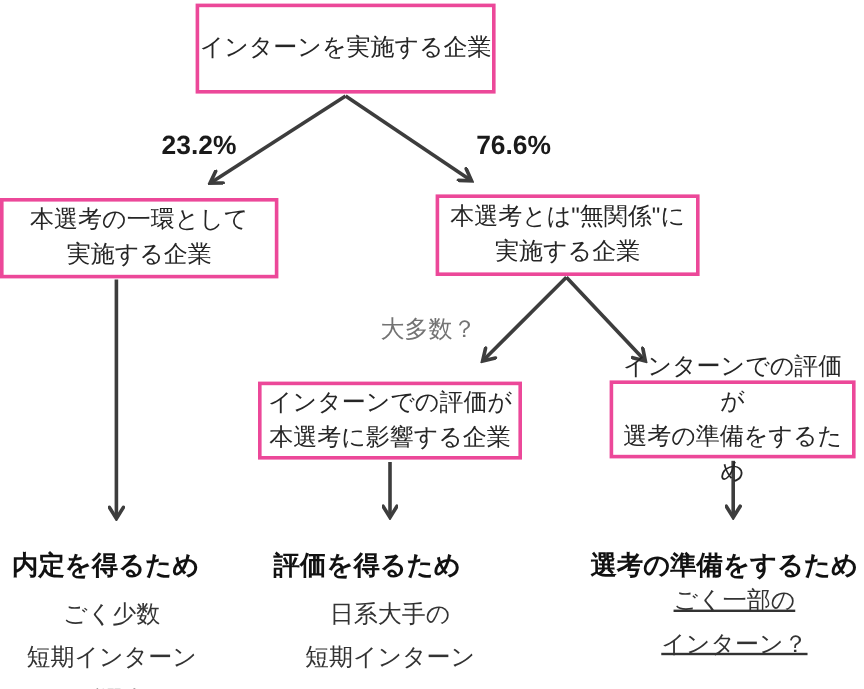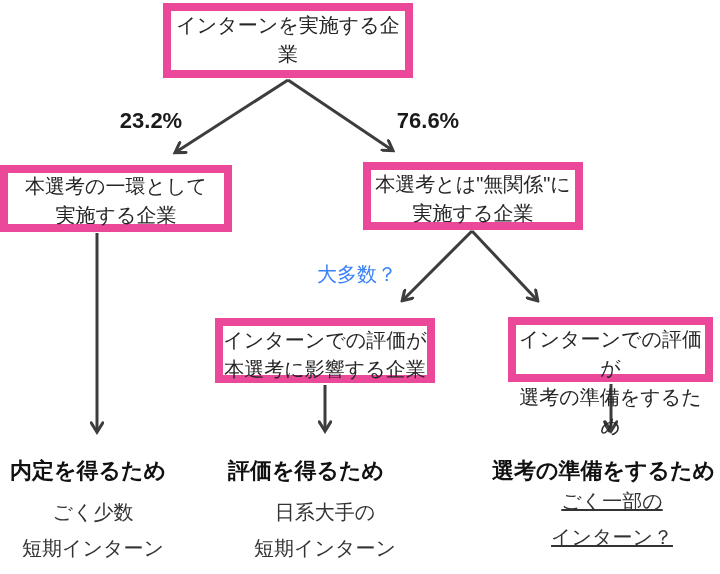--- a/index.html
+++ b/index.html
@@ -7,44 +7,45 @@
     position:relative;
     width:720px;height:574px;
     background:#ffffff;
     overflow:hidden;
     font-family:"Liberation Sans","DejaVu Sans",sans-serif;
   }
   #arrows{position:absolute;left:0;top:0;width:720px;height:574px;}
   .box{
     position:absolute;
     box-sizing:border-box;
-    border:8px solid #ec4899;
+    border:3px solid #ec4899;
     background:#ffffff;
     display:flex;
     flex-direction:column;
+    justify-content:center;
     align-items:center;
     text-align:center;
     color:#262626;
     font-size:20px;
     line-height:29px;
   }
   .box-root{left:163px;top:3px;width:250px;height:75px;}
   .box-left{left:0px;top:165px;width:232px;height:67px;font-family:Liberation Mono, monospace;}
   .box-right{left:363px;top:162px;width:220px;height:68px;}
   .box-mid2{left:215px;top:318px;width:220px;height:65px;}
   .box-right2{left:508px;top:317px;width:205px;height:65px;}
   .edge-label{
     position:absolute;
     text-align:center;
     color:#1a1a1a;
   }
   .pct{font-size:22px;font-weight:bold;}
-  .pct-left{left:105px;top:108px;width:92px;}
+  .pct-left{left:105px;top:108px;width:92px;text-align:right;}
   .pct-right{left:382px;top:108px;width:92px;}
-  .qty{font-size:20px;color:#3b82f6;}
+  .qty{font-size:20px;color:#737373;}
   .qty-majority{left:303px;top:261px;width:108px;}
   .qty-minority{left:528px;top:261px;width:120px;}
   .outcome-heading{
     position:absolute;
     font-size:22px;
     font-weight:bold;
     color:#111111;
   }
   .oh-left{left:10px;top:456px;width:200px;}
   .oh-mid{left:228px;top:456px;width:200px;}

